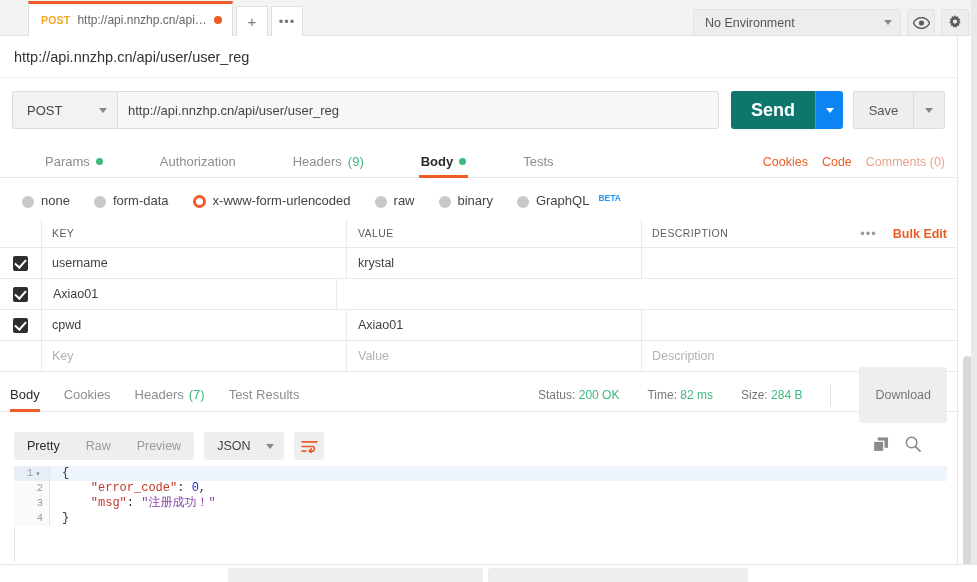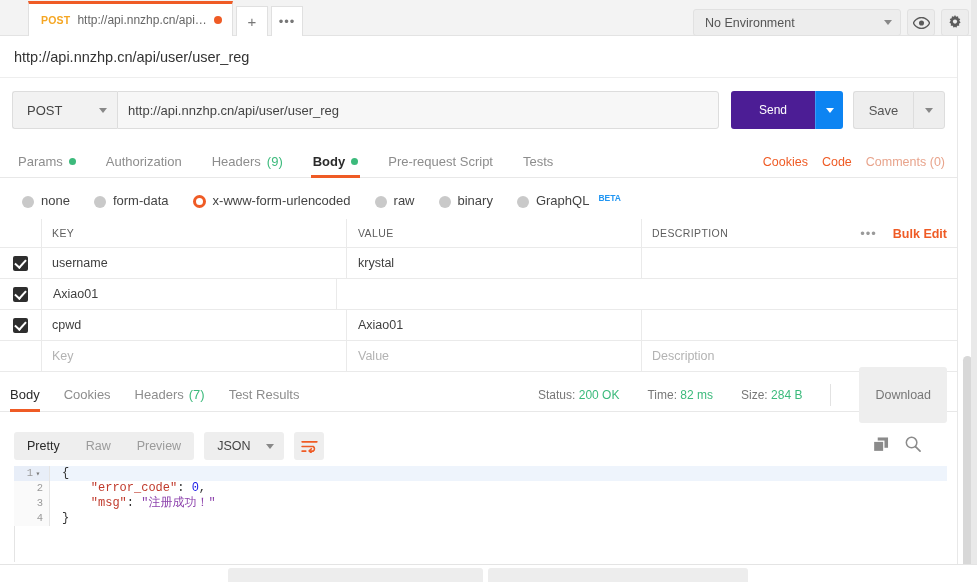--- a/index.html
+++ b/index.html
@@ -74,22 +74,22 @@
     border-right: none; border-radius: 3px 0 0 3px; display: flex; align-items: center;
     justify-content: space-between; padding: 0 10px 0 14px; font-size: 13px; color: #444;
   }
   .url-input {
     flex: 1; height: 38px; background: #f7f7f7; border: 1px solid #ddd;
     border-radius: 0 3px 3px 0; display: flex; align-items: center; padding: 0 10px;
     font-size: 13px; color: #444;
   }
   .send-wrap { display: flex; margin-left: 12px; }
   .send-btn {
-    height: 38px; width: 84px; background: #4c1d95; color: #fff; font-weight: normal;
-    font-size: 12px; display: flex; align-items: center; justify-content: center;
+    height: 38px; width: 84px; background: #0f766e; color: #fff; font-weight: bold;
+    font-size: 18px; display: flex; align-items: center; justify-content: center;
     border-radius: 3px 0 0 3px;
   }
   .send-caret {
     height: 38px; width: 28px; background: #0d84f2; border-left: 1px solid #3b9bf5;
     border-radius: 0 3px 3px 0; display: flex; align-items: center; justify-content: center;
   }
   .send-caret i { border-left: 4px solid transparent; border-right: 4px solid transparent;
                   border-top: 5px solid #fff; display: block; }
   .save-wrap { display: flex; margin-left: 10px; }
   .save-btn {
@@ -103,21 +103,21 @@
   }
 
   
   .req-tabs {
     position: absolute; top: 145px; left: 0; width: 957px; height: 33px;
     display: flex; align-items: center; padding-left: 18px; gap: 0;
     border-bottom: 1px solid #e8e8e8;
   }
   .rtab {
     font-size: 13px; color: #8d8d8d; margin-right: 30px; height: 33px;
-    display: flex; align-items: center; gap: 6px; position: relative;
+    display: flex; align-items: center; gap: 6px; position: relative; margin-left: 27px;
   }
   .rtab.active { color: #2a2a2a; font-weight: bold; }
   .rtab.active::after {
     content: ""; position: absolute; left: -2px; right: -2px; bottom: 0; height: 3px;
     background: #ef5b25;
   }
   .gdot { width: 7px; height: 7px; border-radius: 50%; background: #3cba7c; display: inline-block; }
   .count-green { color: #3cba7c; }
   .req-tabs-right {
     position: absolute; right: 12px; top: 0; height: 33px; display: flex;
@@ -319,23 +319,20 @@
     <div class="rtab">
       <span>Authorization</span>
     </div>
     <div class="rtab">
       <span>Headers</span>
       <span class="count-green">(9)</span>
     </div>
     <div class="rtab active">
       <span>Body</span>
       <span class="gdot"></span>
-    </div>
-    <div class="rtab">
-      <span>Pre-request Script</span>
     </div>
     <div class="rtab">
       <span>Tests</span>
     </div>
 
     <div class="req-tabs-right">
       <span class="link-or">Cookies</span>
       <span class="link-or">Code</span>
       <span class="link-dim">Comments (0)</span>
     </div>

